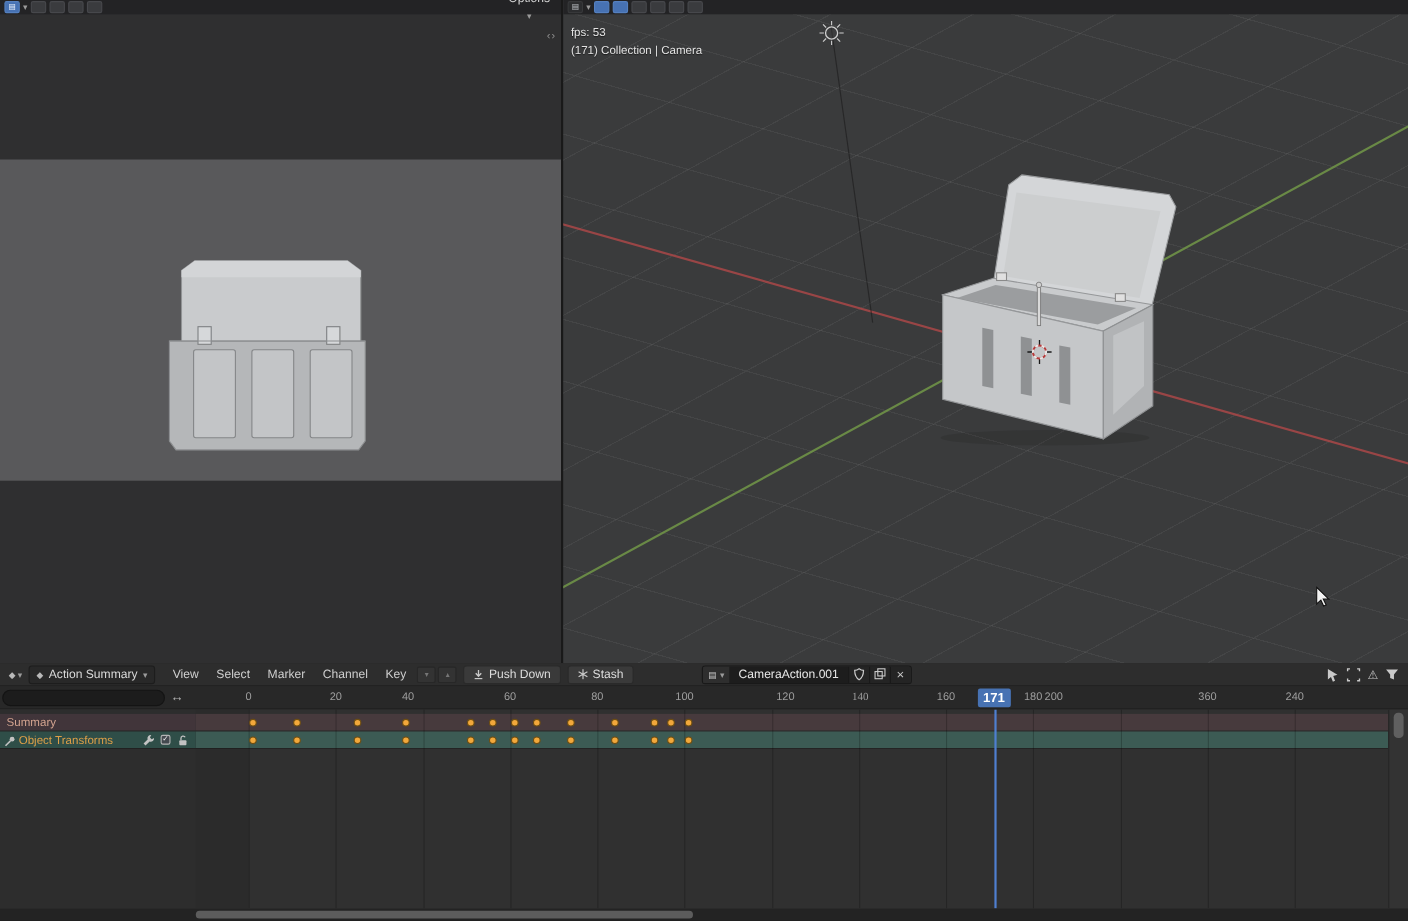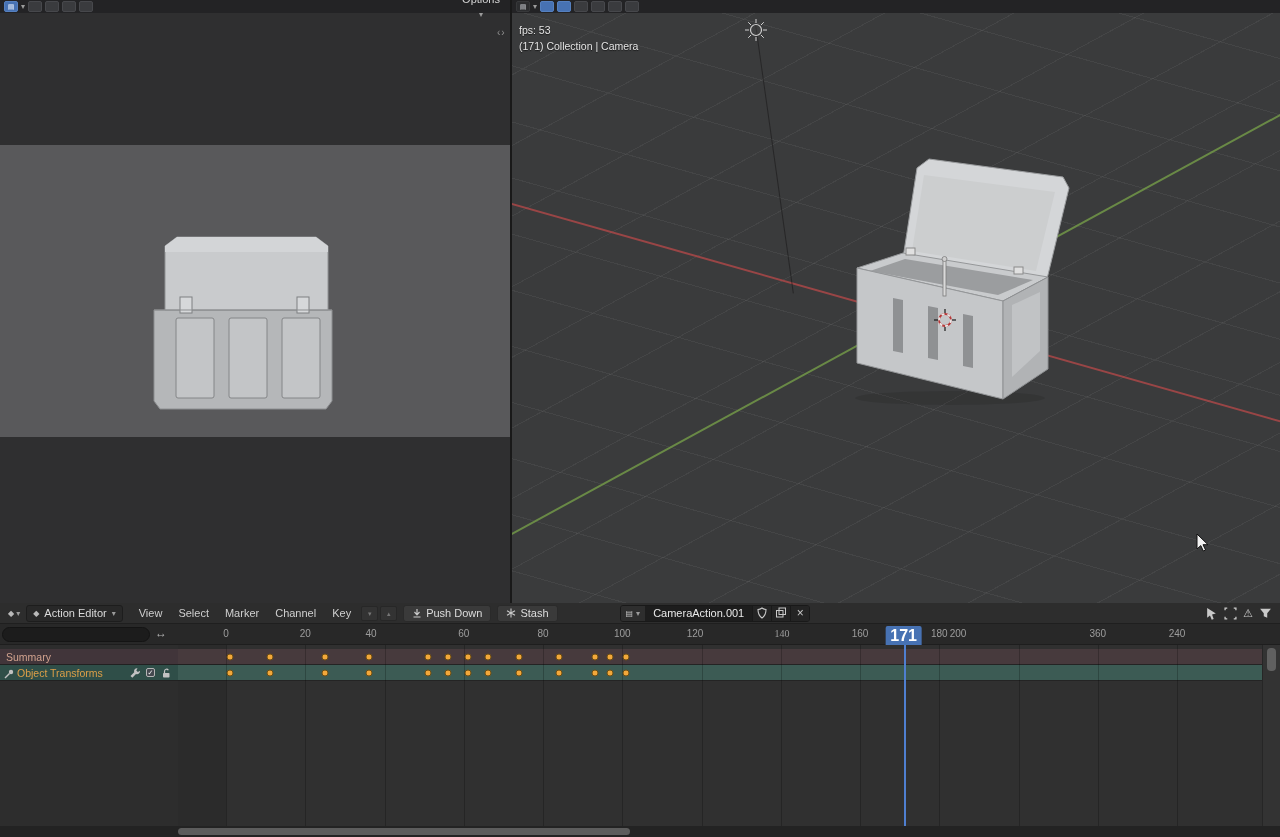--- a/index.html
+++ b/index.html
@@ -53,21 +53,21 @@
 #action-browse{display:flex;align-items:center;gap:3px;background:#2e2e2e;padding:0 5px;color:#c6c6c6;}
 #action-name{display:flex;align-items:center;background:#1d1d1d;padding:0 8px;color:#e8e8e8;min-width:104px;}
 .field-icon-btn{display:flex;align-items:center;justify-content:center;width:19px;background:#242424;border-left:1px solid #191919;color:#c9c9c9;}
 #ds-right-icons{margin-left:auto;display:flex;align-items:center;gap:6px;padding-right:3px;color:#c8c8c8;}
 
 #ds-ruler{position:absolute;left:0;top:21px;width:1280px;height:21px;background:#282828;border-bottom:1px solid #1e1e1e;}
 .tick{position:absolute;top:4px;transform:translateX(-50%);font-size:10px;color:#9d9d9d;}
 #search-box{position:absolute;left:2px;top:3px;width:148px;height:15px;background:#1c1c1c;border:1px solid #141414;
   border-radius:8px;color:#bdbdbd;font-size:10px;padding:0 8px;outline:none;font-family:inherit;}
 #swap-icon{position:absolute;left:155px;top:2px;font-size:12px;color:#b2b2b2;}
-#cf-badge{position:absolute;top:2px;transform:translateX(-50%);background:#4772b3;color:#ffffff;font-size:16px;
+#cf-badge{position:absolute;top:2px;transform:translateX(-50%);background:#4772b3;color:#ffffff;font-size:12px;
   font-weight:bold;padding:1px 5px 2px;border-radius:2px;}
 
 #ds-body{position:absolute;left:0;top:42px;width:1280px;height:181px;background:#303030;overflow:hidden;}
 #label-col{position:absolute;left:0;top:0;width:178px;height:181px;background:#2d2d2d;}
 #pre-range{position:absolute;left:178px;top:0;width:48px;height:181px;background:rgba(0,0,0,0.10);}
 .ch-row{position:absolute;left:0;width:1262px;height:16px;border-bottom:1px solid rgba(0,0,0,0.25);}
 .ch-label{position:absolute;left:0;top:0;width:178px;height:100%;display:flex;align-items:center;font-size:10.5px;}
 .ch-keys{position:absolute;left:178px;top:0;width:1084px;height:100%;}
 #row-summary{top:4px;}
 #row-summary .ch-label{background:#41353a;color:#d2a38f;padding-left:6px;}
@@ -204,21 +204,21 @@
 
   <div class="abs" id="dopesheet">
 
     <div id="ds-header">
       <span class="mini-icon-btn">
         <span style="font-size:8px;">◆</span>
         <span class="chev">▾</span>
       </span>
       <span class="enum-dd">
         <span style="font-size:8px;color:#b9b9b9;">◆</span>
-        <span>Action Editor</span>
+        <span>Action Summary</span>
         <span class="chev">▾</span>
       </span>
       <span style="width:8px;"></span>
       <span class="menu-item">View</span>
       <span class="menu-item">Select</span>
       <span class="menu-item">Marker</span>
       <span class="menu-item">Channel</span>
       <span class="menu-item">Key</span>
       <span class="tiny-btn">▾</span>
       <span class="tiny-btn">▴</span>
@@ -274,21 +274,21 @@
     </div>
 
     <div id="ds-ruler">
       <div id="ruler-ticks">
           <span class="tick" style="left: 226px;">0</span>
           <span class="tick" style="left: 305.25px;">20</span>
           <span class="tick" style="left: 371px;">40</span>
           <span class="tick" style="left: 463.75px;">60</span>
           <span class="tick" style="left: 543px;">80</span>
           <span class="tick" style="left: 622.25px;">100</span>
-          <span class="tick" style="left: 695px;">120</span>
+          <span class="tick" style="left: 714px;">120</span>
           <span class="tick" style="left: 782px; font-family: Liberation Serif, serif;">140</span>
           <span class="tick" style="left: 860px;">160</span>
           <span class="tick" style="left: 939.25px;">180</span>
           <span class="tick" style="left: 958px;">200</span>
           <span class="tick" style="left: 1097.75px;">360</span>
           <span class="tick" style="left: 1177px;">240</span>
         </div>
       <input id="search-box" value="" style="">
       <span id="swap-icon">↔</span>
       <span id="cf-badge" style="left: 903.587px; background: rgb(71, 114, 179);">

